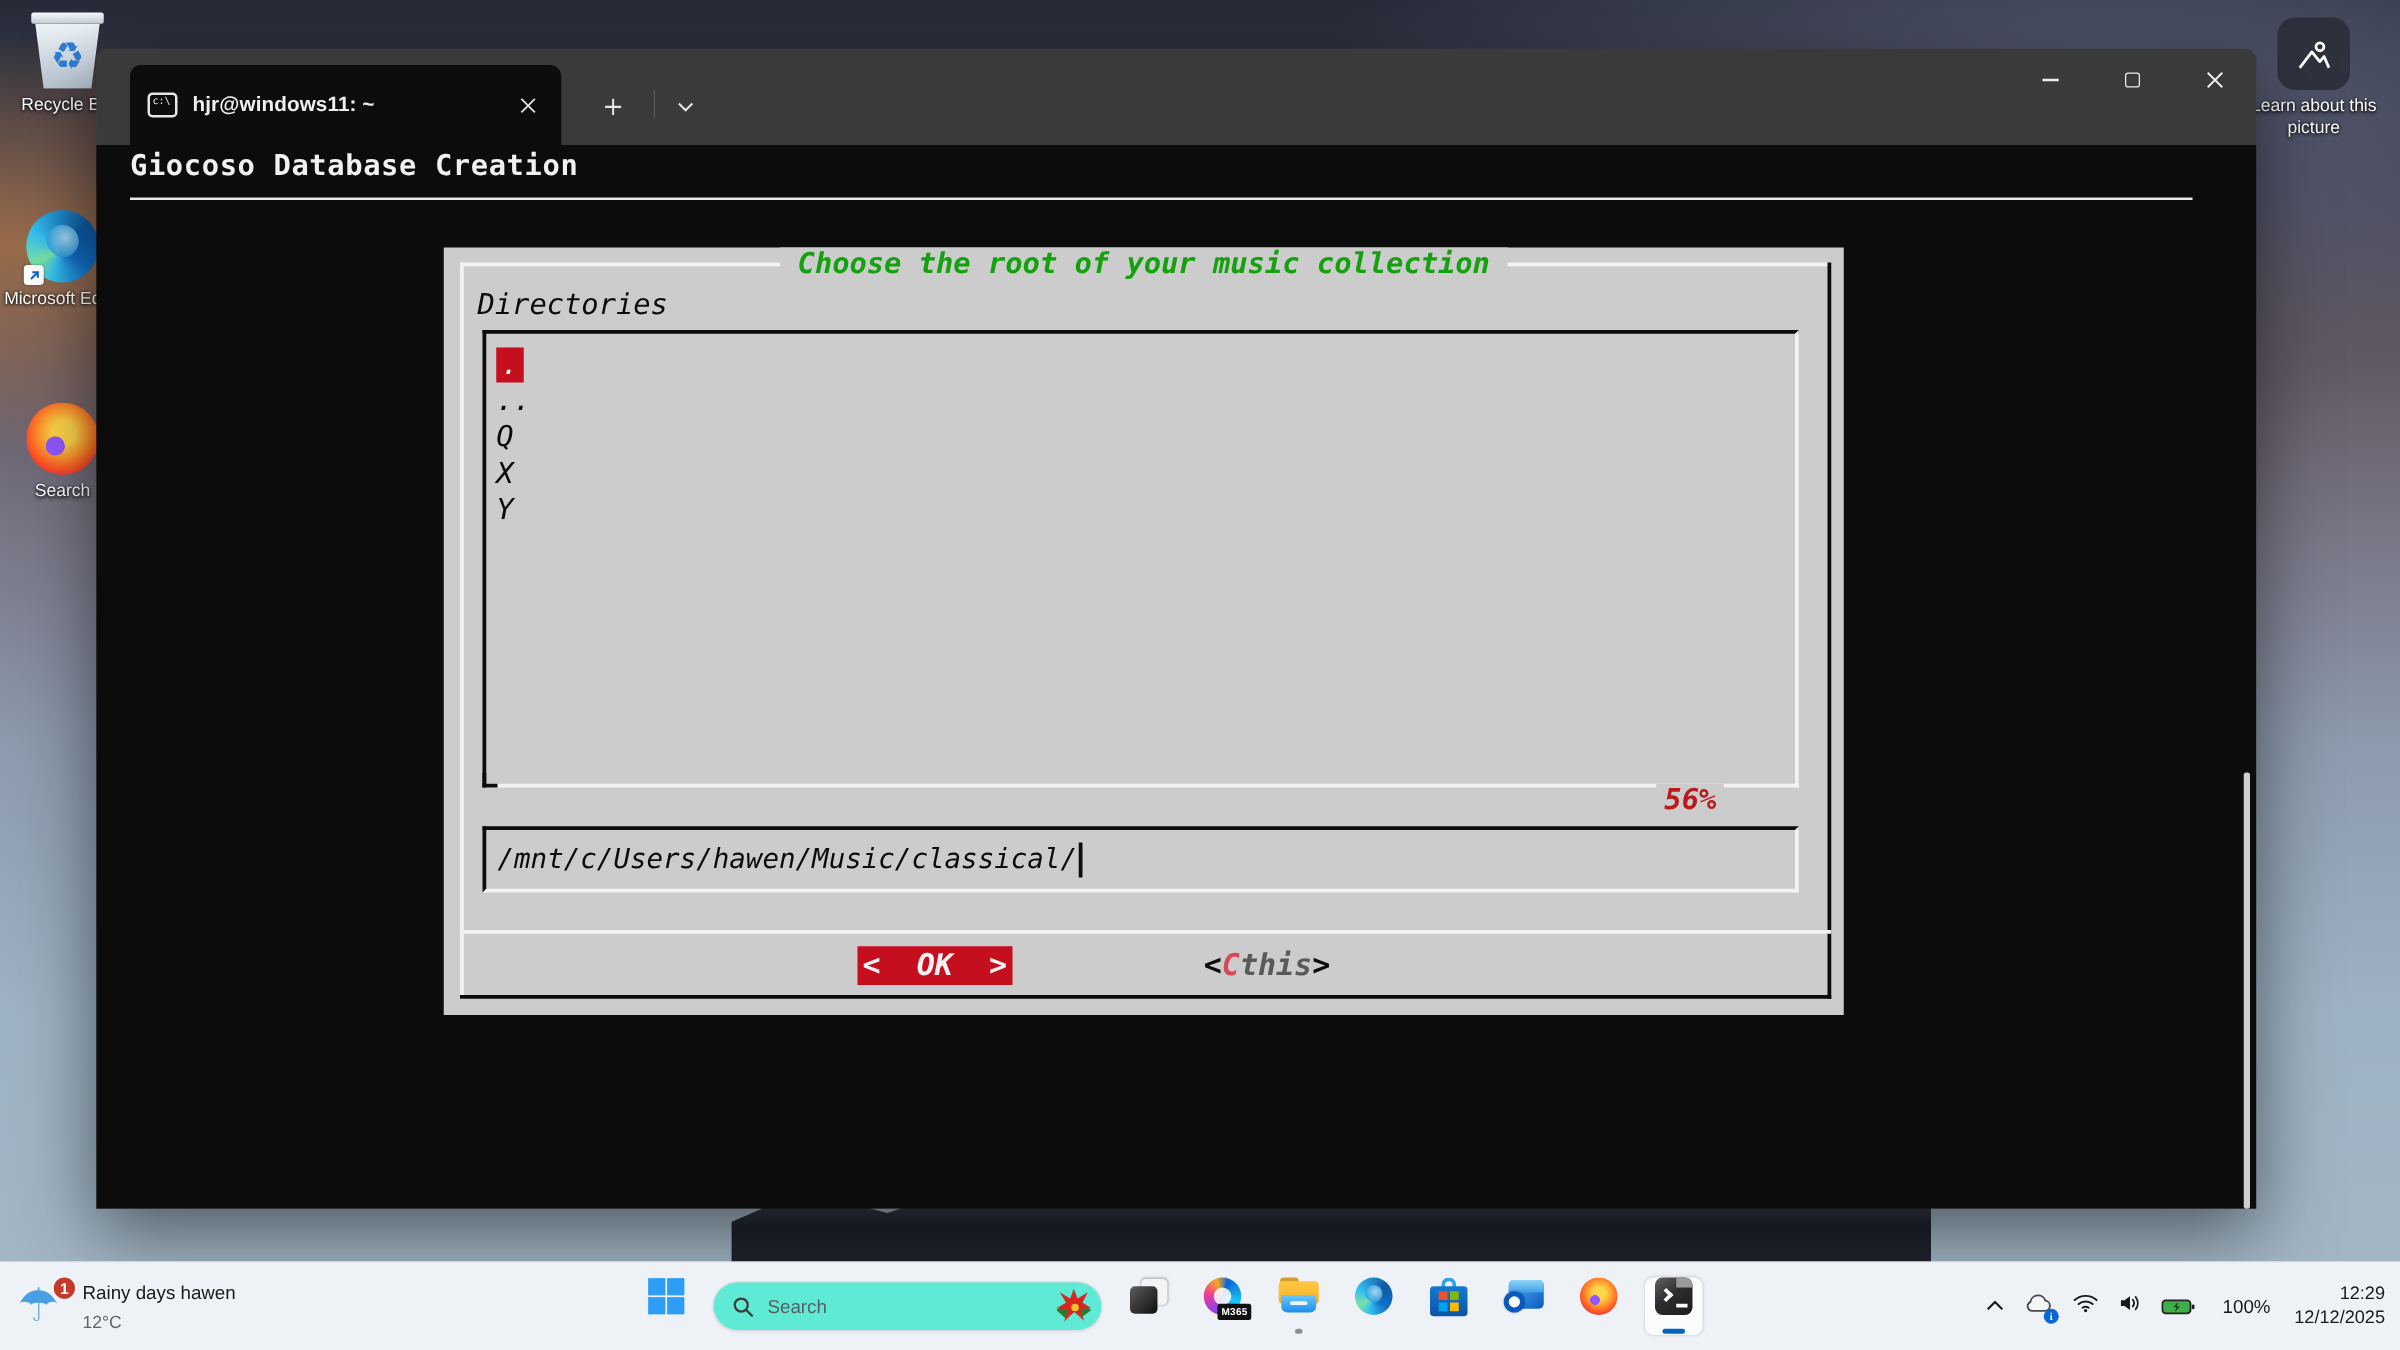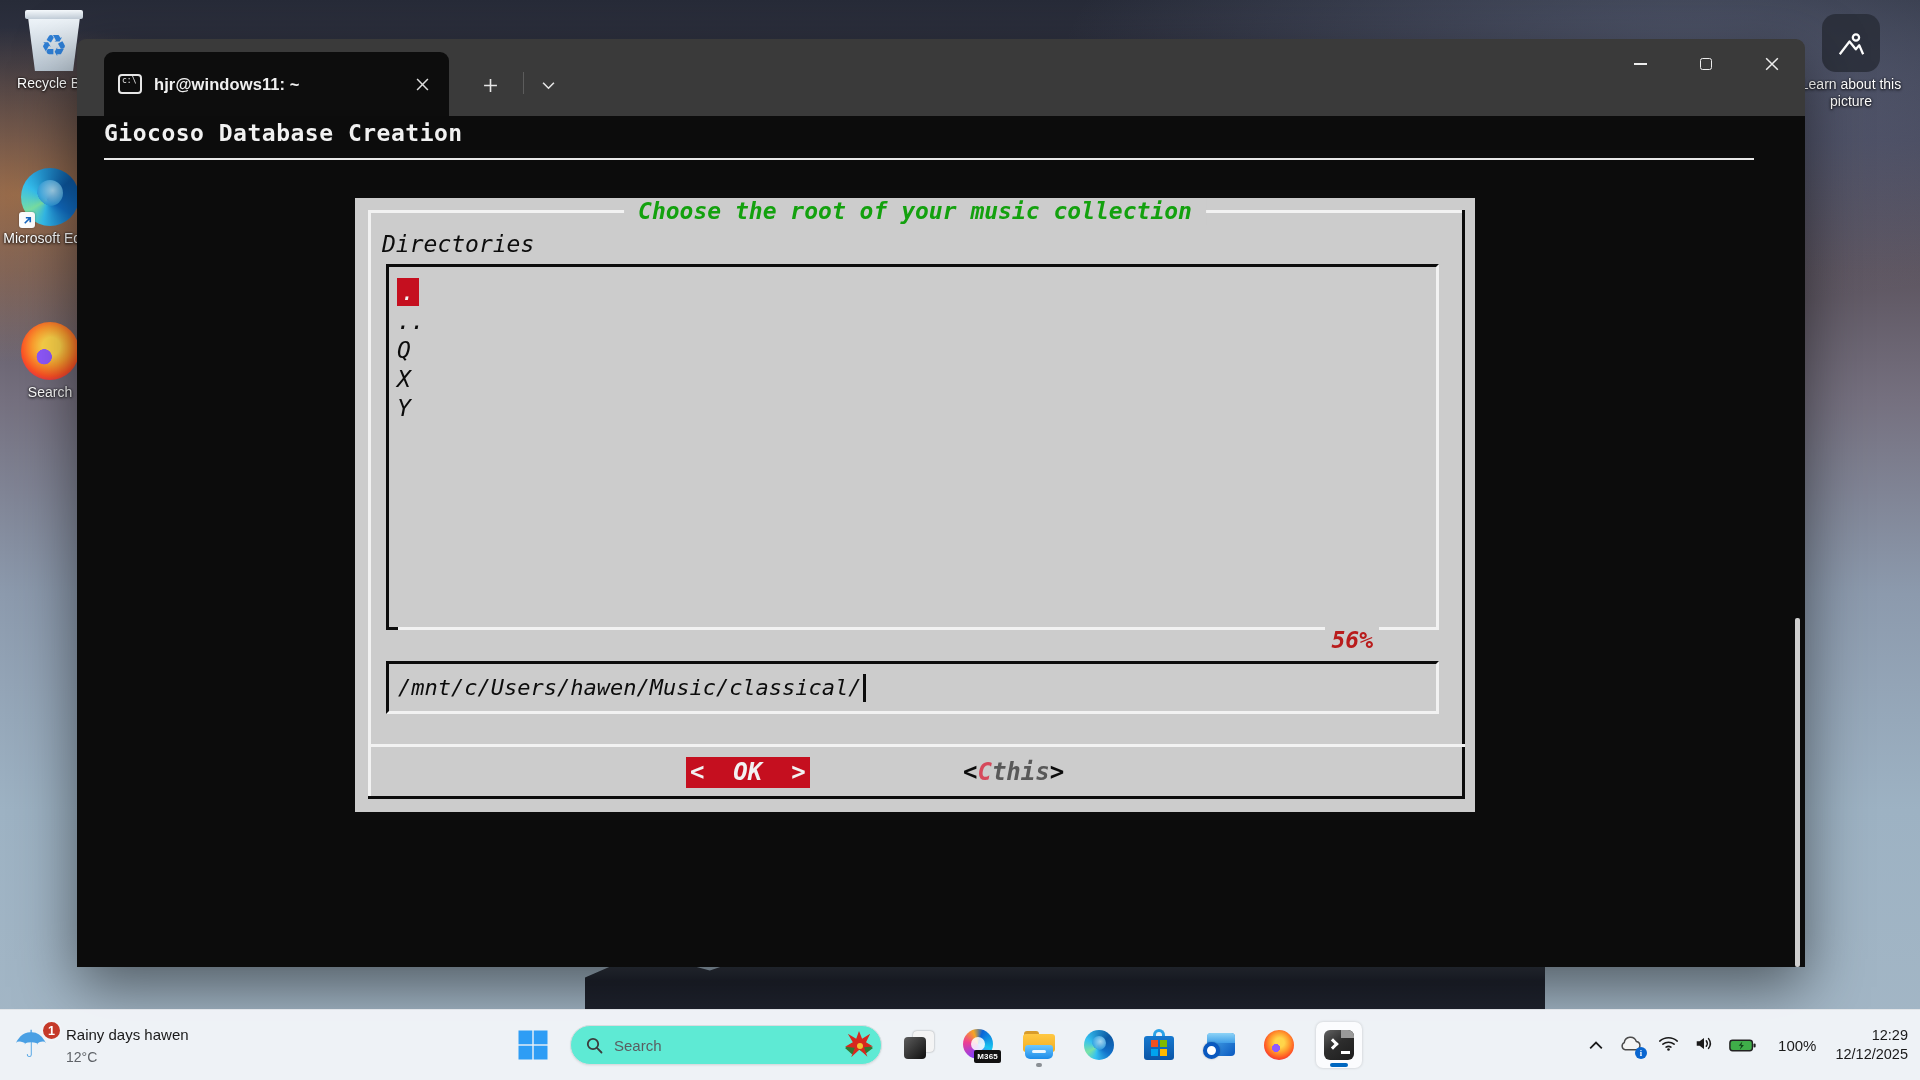--- a/index.html
+++ b/index.html
@@ -83,21 +83,21 @@
 
   
   .taskbar { position:absolute; left:0; right:0; bottom:0; height:71px; background:rgba(241,244,248,.97); z-index:3; border-top:1px solid rgba(0,0,0,.05); }
   .weather { position:absolute; left:14px; top:0; height:100%; display:flex; align-items:center; gap:12px; }
   .umb { position:relative; width:40px; height:44px; }
   .umb .glyph { font-family:"DejaVu Sans", sans-serif; font-size:37px; color:#4aa0e4; line-height:44px; }
   .umb .badge { position:absolute; top:-3px; right:-8px; width:21px; height:21px; border-radius:50%; background:#c53929; color:#fff; font-size:12.5px; font-weight:700; display:flex; align-items:center; justify-content:center; border:2px solid #f1f4f8; }
   .weather .t1 { font-size:15px; color:#191919; }
   .weather .t2 { font-size:14px; color:#5f6368; margin-top:6px; }
   .tb-center { position:absolute; left:510px; top:0; height:100%; display:flex; align-items:center; gap:14px; }
-  .tile { width:46px; height:46px; border-radius:7px; display:flex; align-items:center; justify-content:center; position:relative; flex:0 0 auto; }
+  .tile { width:46px; height:46px; border-radius:7px; display:flex; justify-content:center; position:relative; flex:0 0 auto; }
   .tile.active { background:#fbfcfe; box-shadow:0 0 3px rgba(0,0,0,.18); }
   .run-dot { position:absolute; bottom:1px; left:50%; transform:translateX(-50%); width:6px; height:4px; border-radius:3px; background:#8a8f94; }
   .run-pill { position:absolute; bottom:1px; left:50%; transform:translateX(-50%); width:18px; height:4px; border-radius:3px; background:#0067c0; }
   .search-pill { width:312px; height:40px; border-radius:20px; background:#5eead4; border:1px solid #dadcdf; display:flex; align-items:center; padding:0 8px 0 15px; gap:11px; box-shadow:0 1px 2px rgba(0,0,0,.06); }
   .search-pill .txt { font-size:15px; color:#5a5d61; flex:1; }
   .poin { position:relative; width:28px; height:28px; }
   .poin .lv { position:absolute; inset:6px 0 2px 0; background:#2f7a33; clip-path:polygon(0 55%,25% 30%,50% 55%,75% 30%,100% 55%,72% 85%,50% 62%,26% 88%); }
   .poin .pt { position:absolute; inset:0; background:#d7281f; clip-path:polygon(50% 0,61% 28%,90% 10%,75% 40%,100% 55%,68% 58%,80% 92%,52% 66%,22% 94%,35% 60%,0 56%,28% 40%,10% 10%,40% 28%); }
   .poin .ct { position:absolute; left:12px; top:12px; width:6px; height:6px; border-radius:50%; background:#f2c230; }
   

